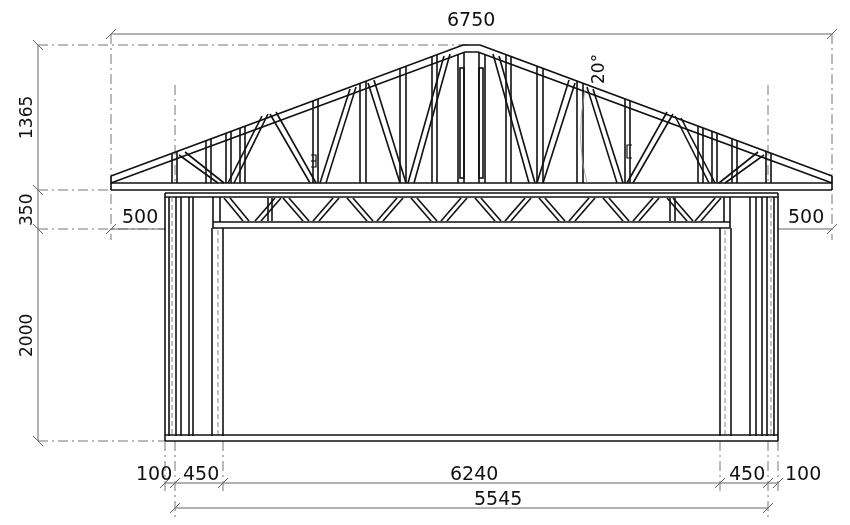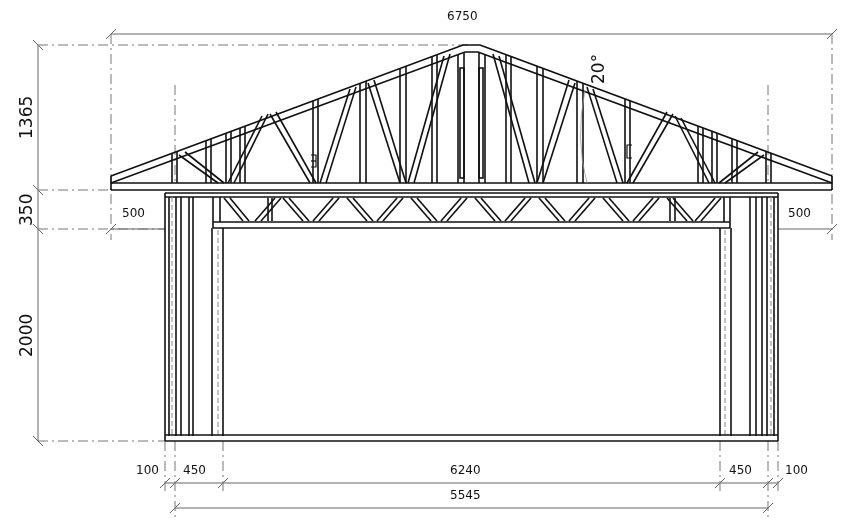--- a/index.html
+++ b/index.html
@@ -1,18 +1,18 @@
 <!DOCTYPE html>
 <html><head>
 <meta charset="utf-8">
 <style>
   html, body { margin:0; padding:0; background:#ffffff; }
   body { width:850px; height:525px; overflow:hidden; position:relative; font-family:"DejaVu Sans", sans-serif; }
   #drawing { position:absolute; left:0; top:0; width:850px; height:525px; }
-  .lbl { position:absolute; font-family:"DejaVu Sans", sans-serif; font-size:12px; color:#111; line-height:1; white-space:nowrap; }
+  .lbl { position:absolute; font-family:"DejaVu Sans", sans-serif; font-size:19px; color:#111; line-height:1; white-space:nowrap; }
   .vlbl { position:absolute; font-family:"DejaVu Sans", sans-serif; font-size:17px; color:#111; line-height:1; transform-origin:left top; transform:rotate(-90deg); white-space:nowrap; }
 </style>
 </head>
 <body>
 
 <svg id="drawing" viewBox="0 0 850 525" xmlns="http://www.w3.org/2000/svg">
 
   <g stroke="#666" stroke-width="1" fill="none">
 
     <line x1="111" y1="34" x2="832" y2="34"></line>
@@ -236,13 +236,13 @@
 <div class="vlbl" style="left:18px;top:226px;">350</div>
 <div class="vlbl" style="left:18px;top:357px;">2000</div>
 <div class="vlbl" style="left:590px;top:84px;">20°</div>
 <div class="lbl" style="left:122px;top:207px;">500</div>
 <div class="lbl" style="left:788px;top:207px;">500</div>
 <div class="lbl" style="left:136px;top:464px;">100</div>
 <div class="lbl" style="left:183px;top:464px;">450</div>
 <div class="lbl" style="left:450px;top:464px;">6240</div>
 <div class="lbl" style="left:729px;top:464px;">450</div>
 <div class="lbl" style="left:785px;top:464px;">100</div>
-<div class="lbl" style="left:450px;top:489px;">5545</div>
+<div class="lbl" style="left:474px;top:489px;">5545</div>
 
 </body></html>

